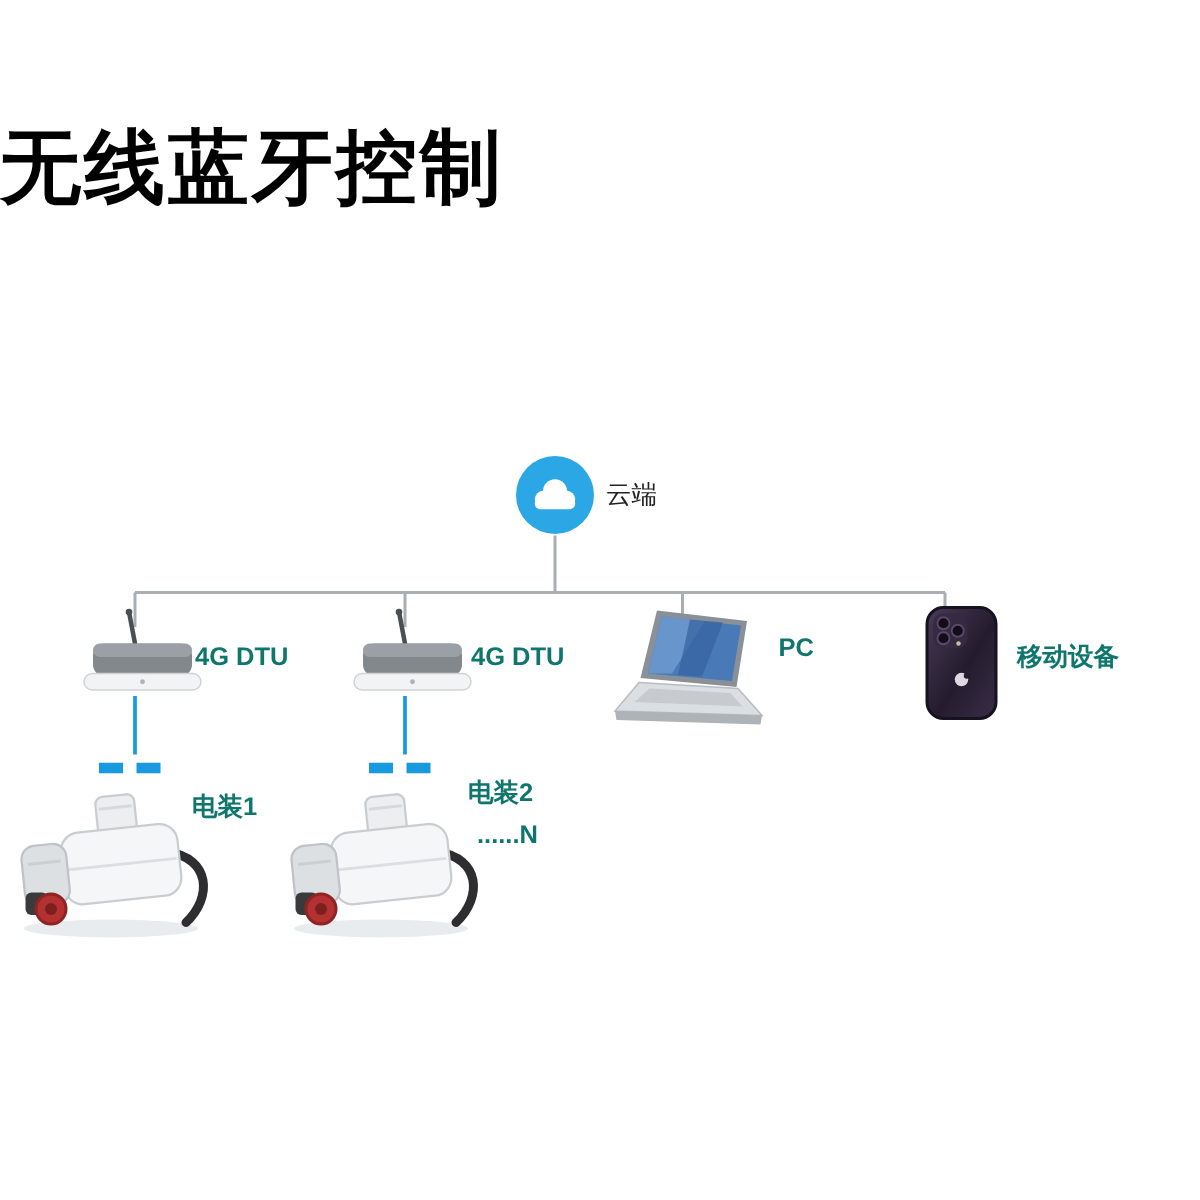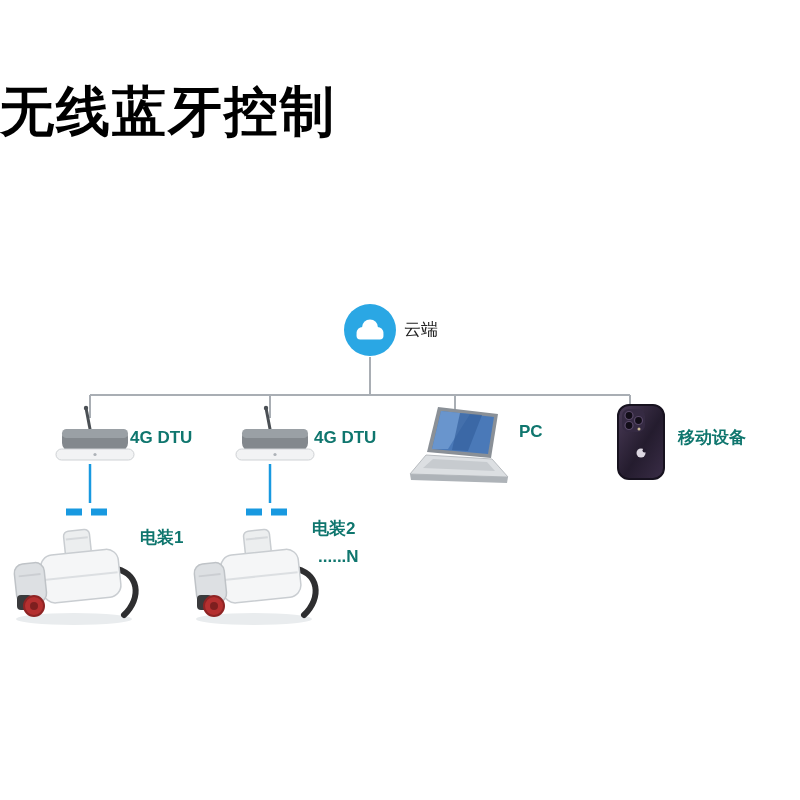--- a/index.html
+++ b/index.html
@@ -131,21 +131,21 @@
       </g>
       <g transform="rotate(-6 30 70)">
         <rect x="4" y="44" width="30" height="40" rx="9" fill="#dde0e3" stroke="#bfc3c7" stroke-width="1.5"></rect>
         <line x1="8" y1="56" x2="30" y2="56" stroke="#cbced2" stroke-width="2"></line>
       </g>
       <rect x="5" y="77" width="15" height="15" rx="4" fill="#3a3a3c"></rect>
       <circle cx="22" cy="88" r="10" fill="#b53030" stroke="#8e2424" stroke-width="2"></circle>
       <circle cx="22" cy="88" r="4" fill="#7e1f1f"></circle>
     </svg>
   </div>
-  <div class="label" style="left:140px; top:528px;">电装1</div>
+  <div class="label" style="left:128px; top:528px;">电装1</div>
 
   <div class="node" style="left:192px; top:518px;">
     <svg width="135" height="110" viewBox="0 0 135 110">
       <ellipse cx="62" cy="101" rx="58" ry="6" fill="#e9ecee"></ellipse>
       <path d="M100 50 C128 54 130 80 112 97" stroke="#2e2e30" stroke-width="6" fill="none" stroke-linecap="round"></path>
       <g transform="rotate(-6 70 60)">
         <rect x="56" y="12" width="26" height="26" rx="5" fill="#eceeef" stroke="#c9cdd1" stroke-width="1.5"></rect>
         <line x1="58" y1="20" x2="80" y2="20" stroke="#d6d9dc" stroke-width="2"></line>
         <rect x="30" y="34" width="78" height="48" rx="12" fill="#f5f6f7" stroke="#c9cdd1" stroke-width="1.5"></rect>
         <line x1="32" y1="58" x2="106" y2="58" stroke="#dcdfe2" stroke-width="2"></line>

